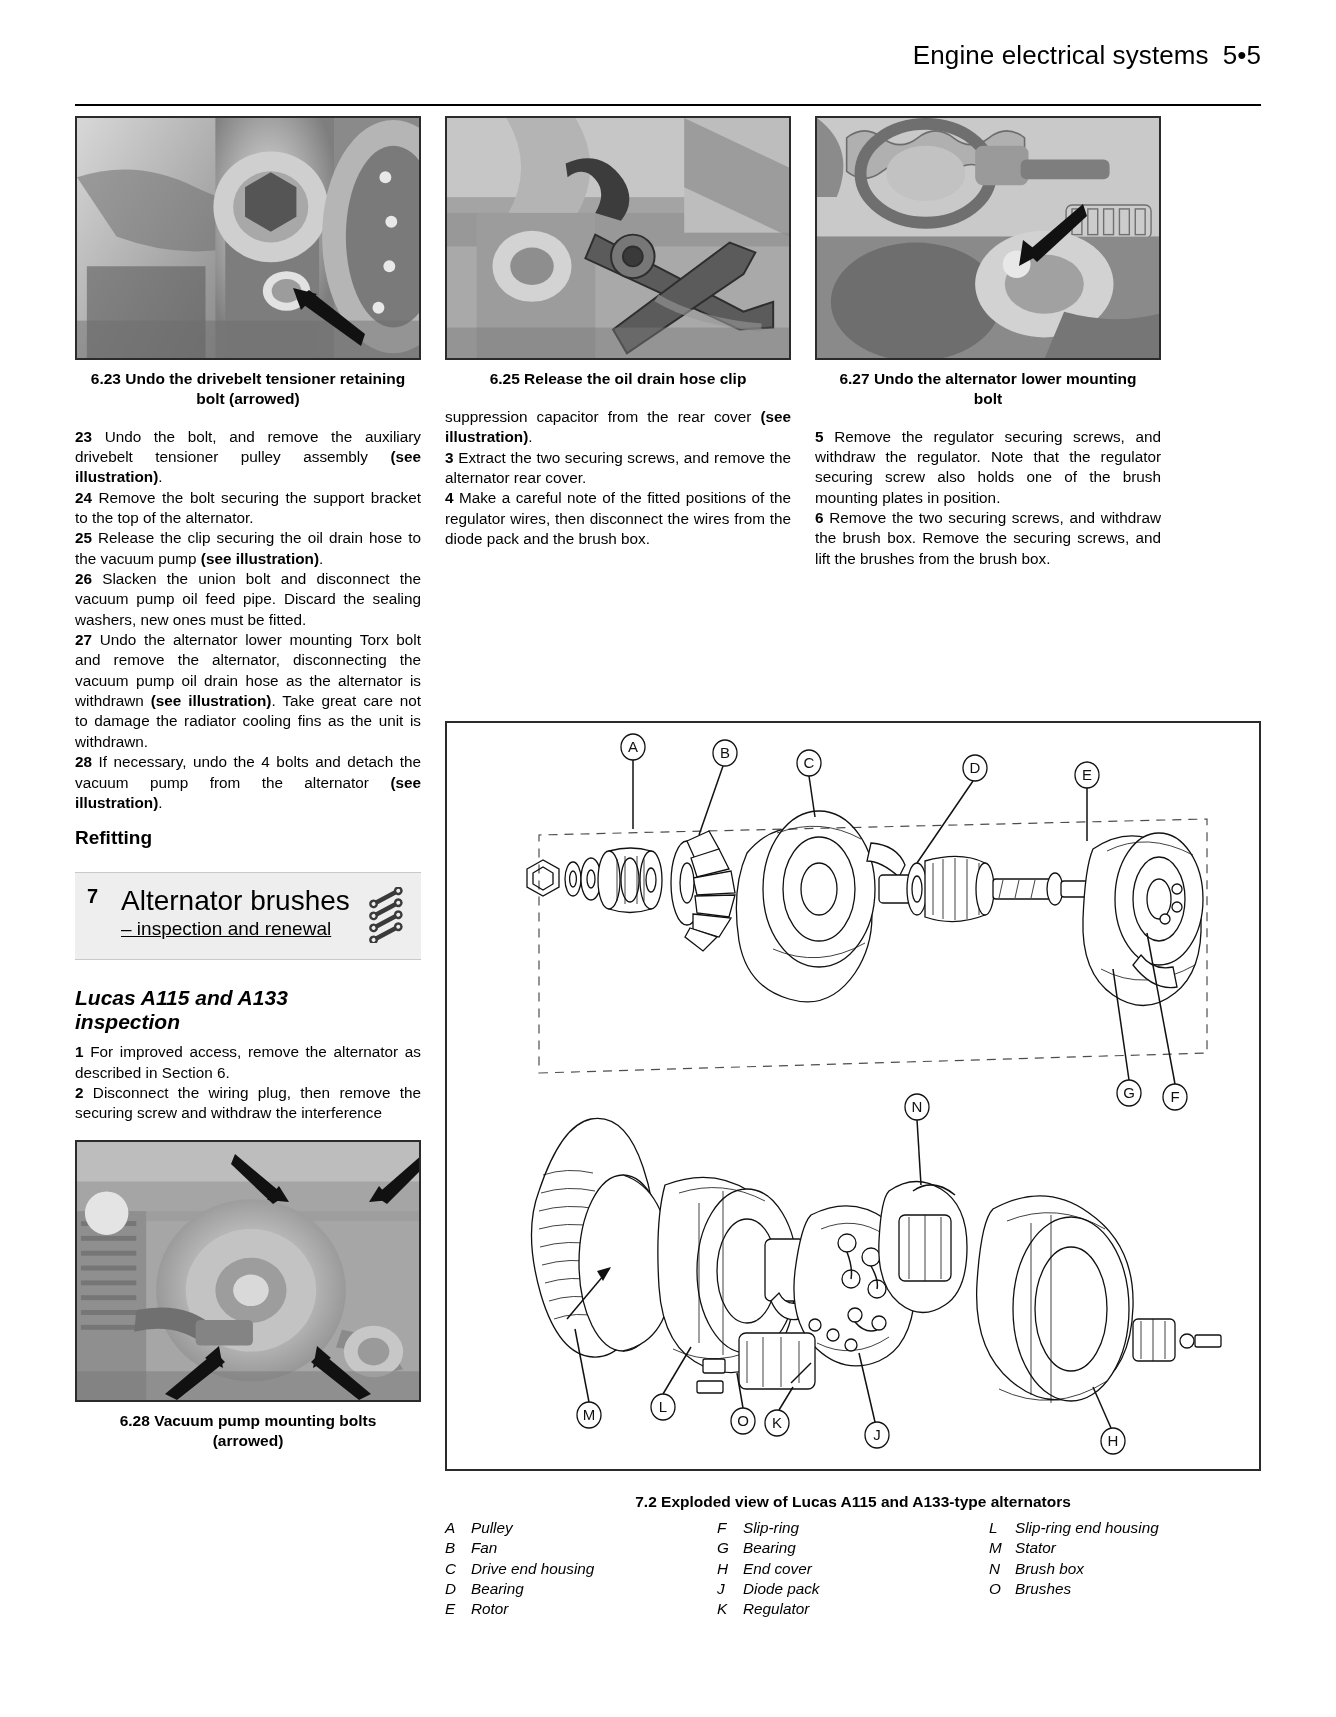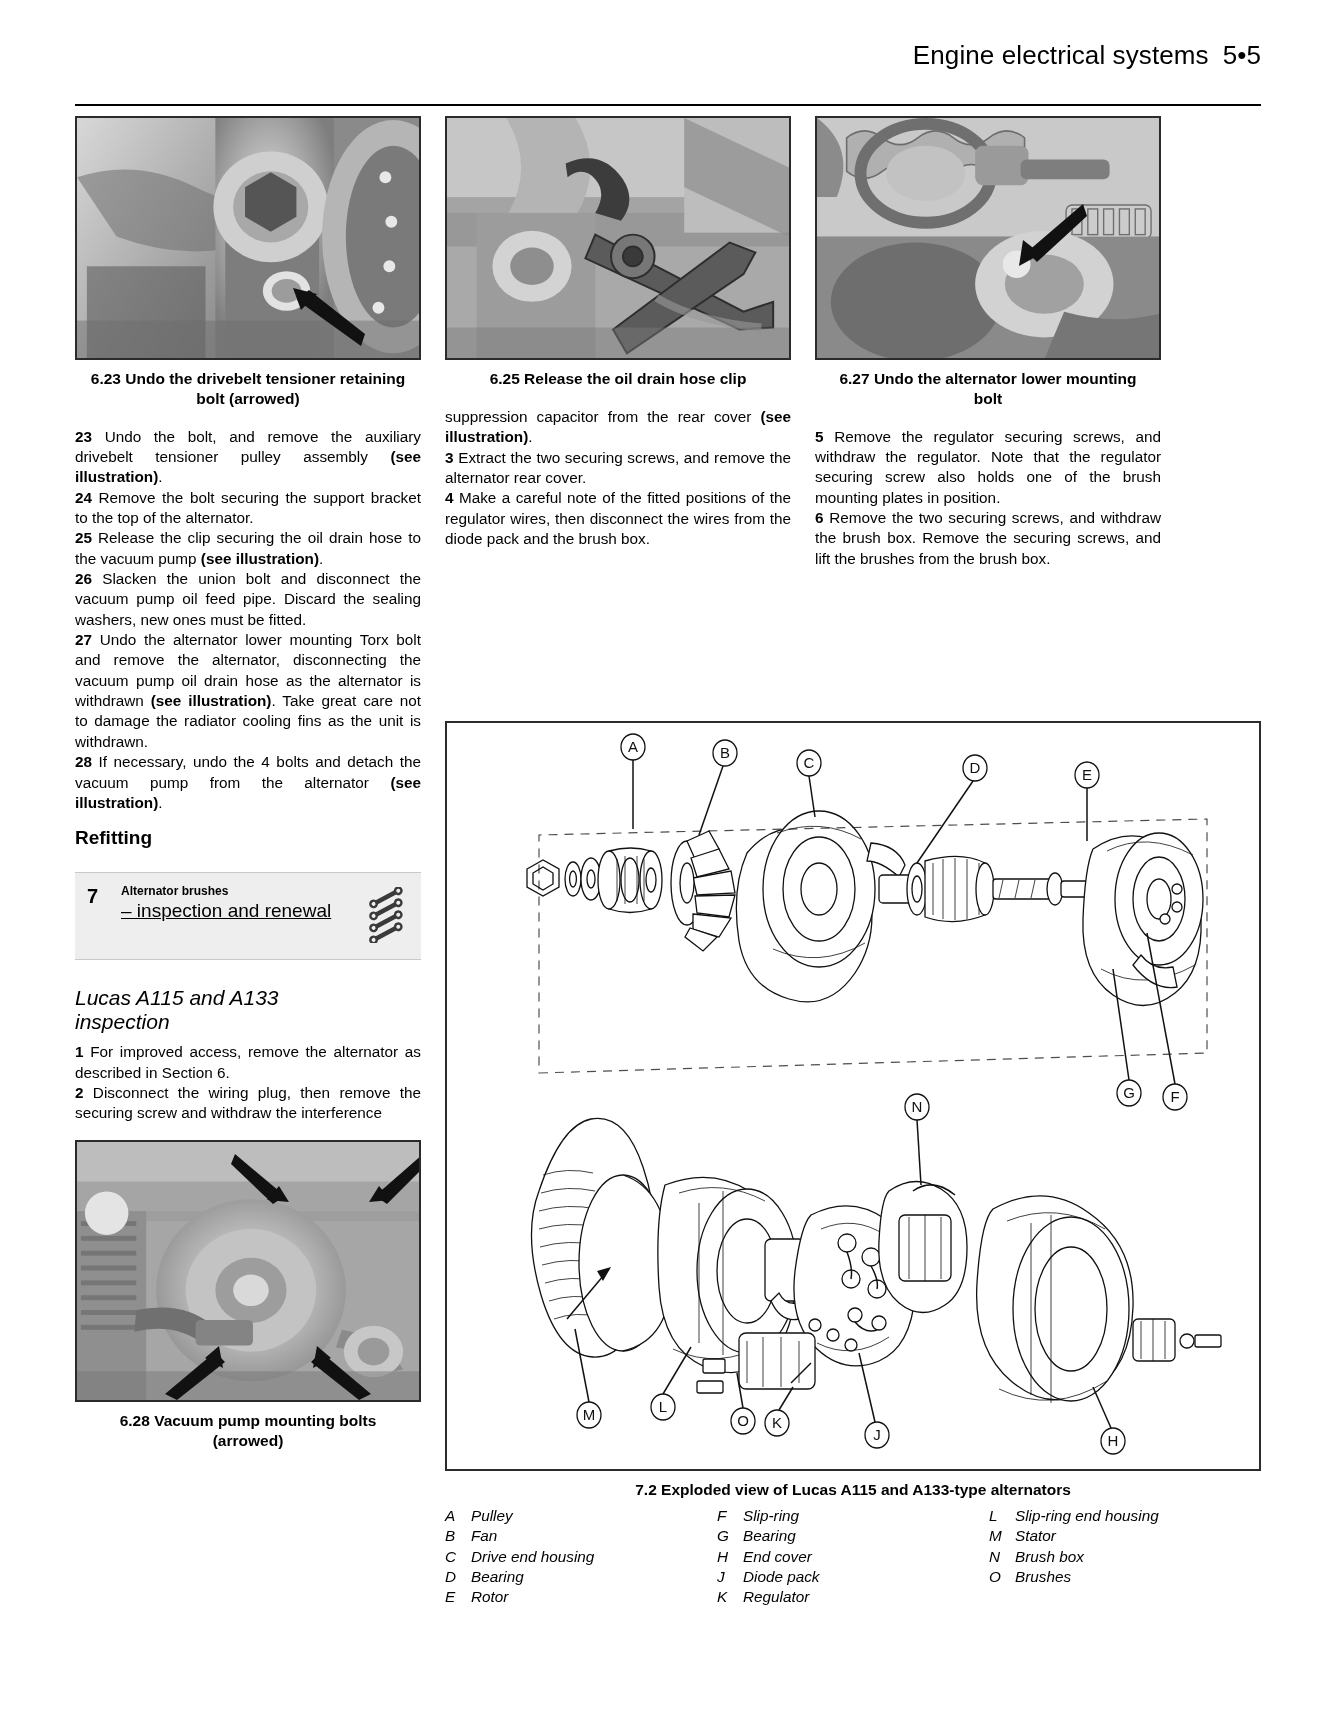--- a/index.html
+++ b/index.html
@@ -72,40 +72,40 @@
     background:#eeeeee;
     border-top:1px solid #c9c9c9;
     border-bottom:1px solid #c9c9c9;
     height:88px;
     display:flex; align-items:flex-start;
     padding:12px 10px 0 12px;
     position:relative;
   }
   .sec-num{ font-size:20px; font-weight:bold; width:34px; flex:none;}
   .sec-titles{ flex:1; }
-  .sec-t1{ font-size:12px; font-weight:bold; line-height:1.12;}
+  .sec-t1{ font-size:28px; font-weight:normal; line-height:1.12;}
   .sec-t2{ font-size:19px; font-weight:400; line-height:1.15; margin-top:1px;text-decoration:underline;}
   .spanners{ width:46px; flex:none; padding-top:2px; }
 
   .ital-head{
-    font-size:21px; font-weight:normal; font-style:italic;
+    font-size:21px; font-weight:bold; font-style:italic;
     line-height:1.14; margin:26px 0 8px;
   }
 
   
   .figure{
     margin-top:18px;
     width:100%;
     border:2px solid #2b2b2b;
     background:#fff;
     height:750px;
     position:relative; overflow:hidden;
   }
   .fig-cap{
-    margin-top:10px;
+    margin-top:22px;
     font-size:15.5px; font-weight:bold; text-align:center;
   }
   .legend{
     margin-top:7px;
     display:flex; gap:0;
     font-style:italic; font-size:15.3px; line-height:1.33;
   }
   .legend-col{ width:33.33%; }
   .lg-row{ display:flex; }
   .lg-key{ width:26px; flex:none; }

